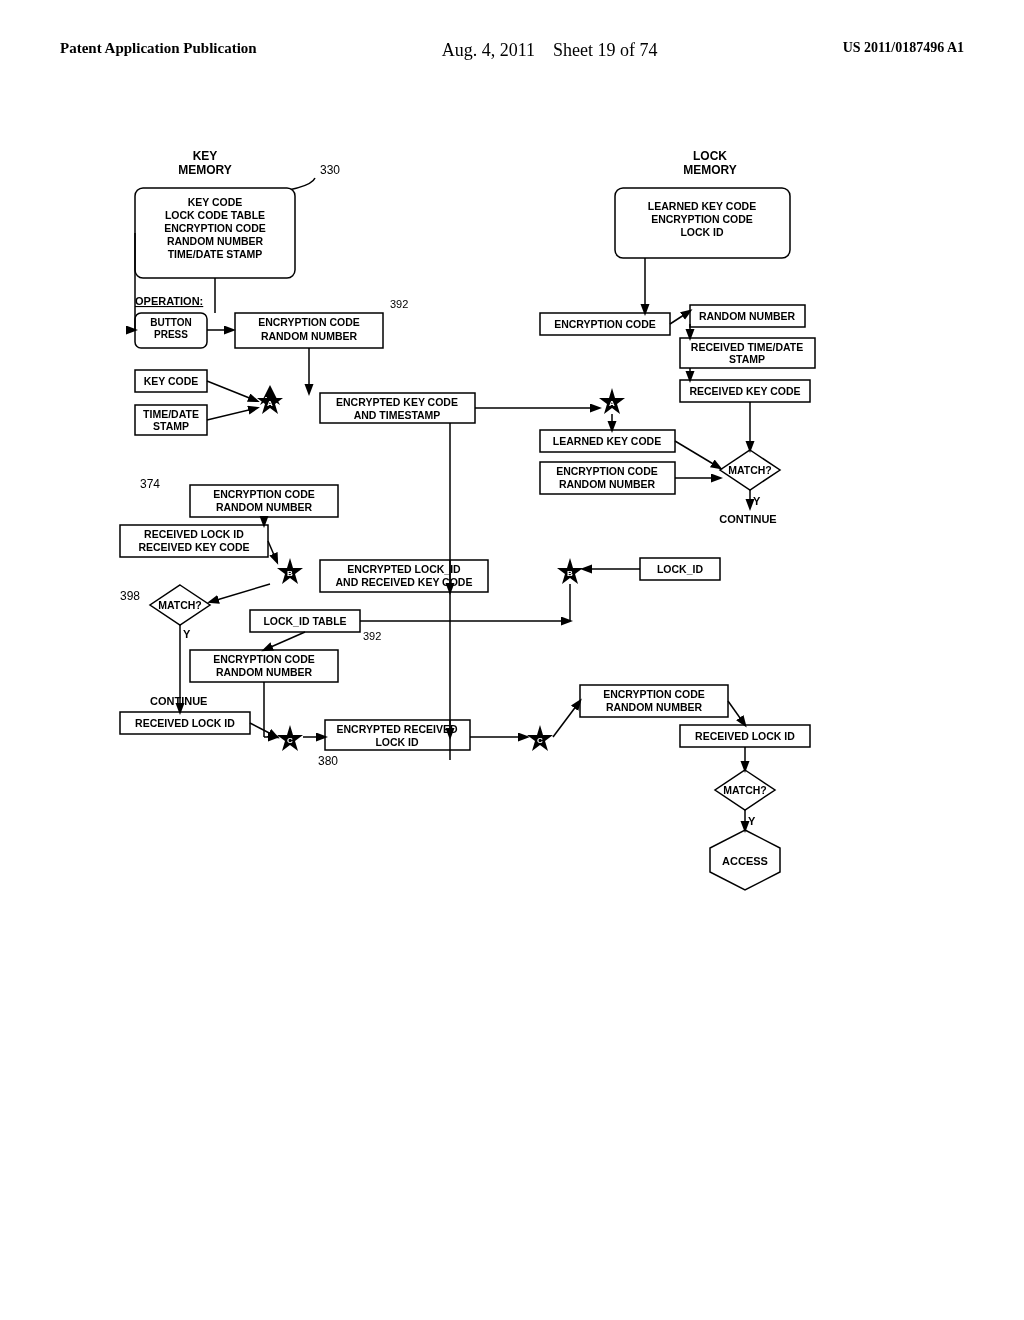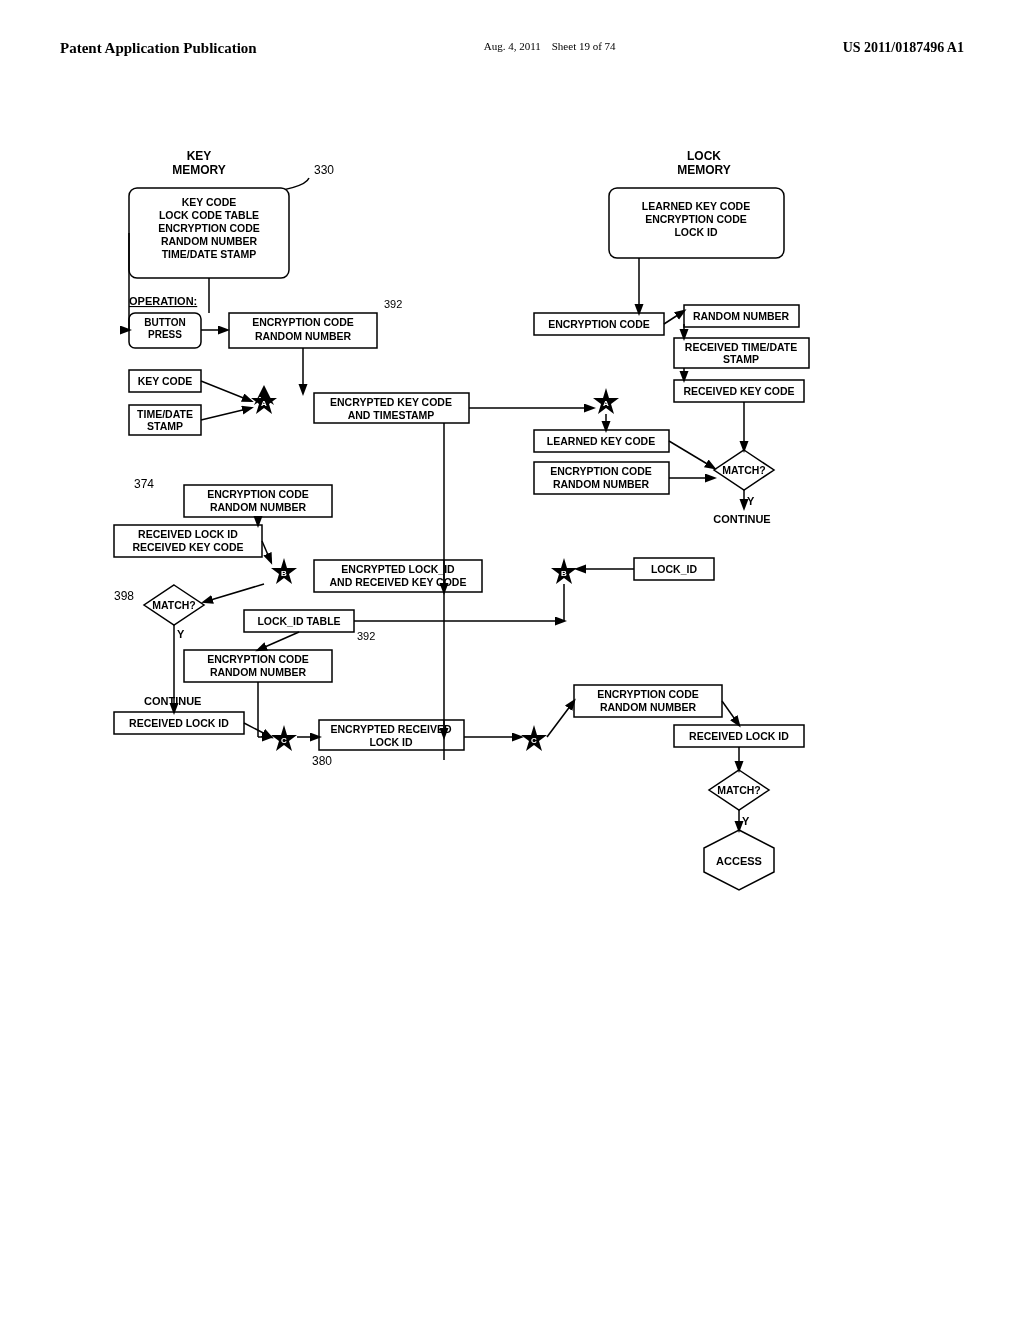--- a/index.html
+++ b/index.html
@@ -12,27 +12,27 @@
       overflow: hidden;
     }
     .page-header {
       display: flex;
       justify-content: space-between;
       align-items: flex-start;
       padding: 40px 60px 0 60px;
       font-size: 14px;
     }
     .header-left { font-weight: bold; font-size: 15px; }
-    .header-center { text-align: center; font-size: 11px; }
+    .header-center { text-align: center; font-size: 18px; }
     .header-right { font-size: 14px; font-weight: bold; }
 
     .diagram-container {
       position: absolute;
       top: 130px;
-      left: 44px;
+      left: 50px;
       width: 930px;
       height: 1130px;
       text-align: right;
     }
 
     
     svg {
       width: 100%;
       height: 100%;
     }

